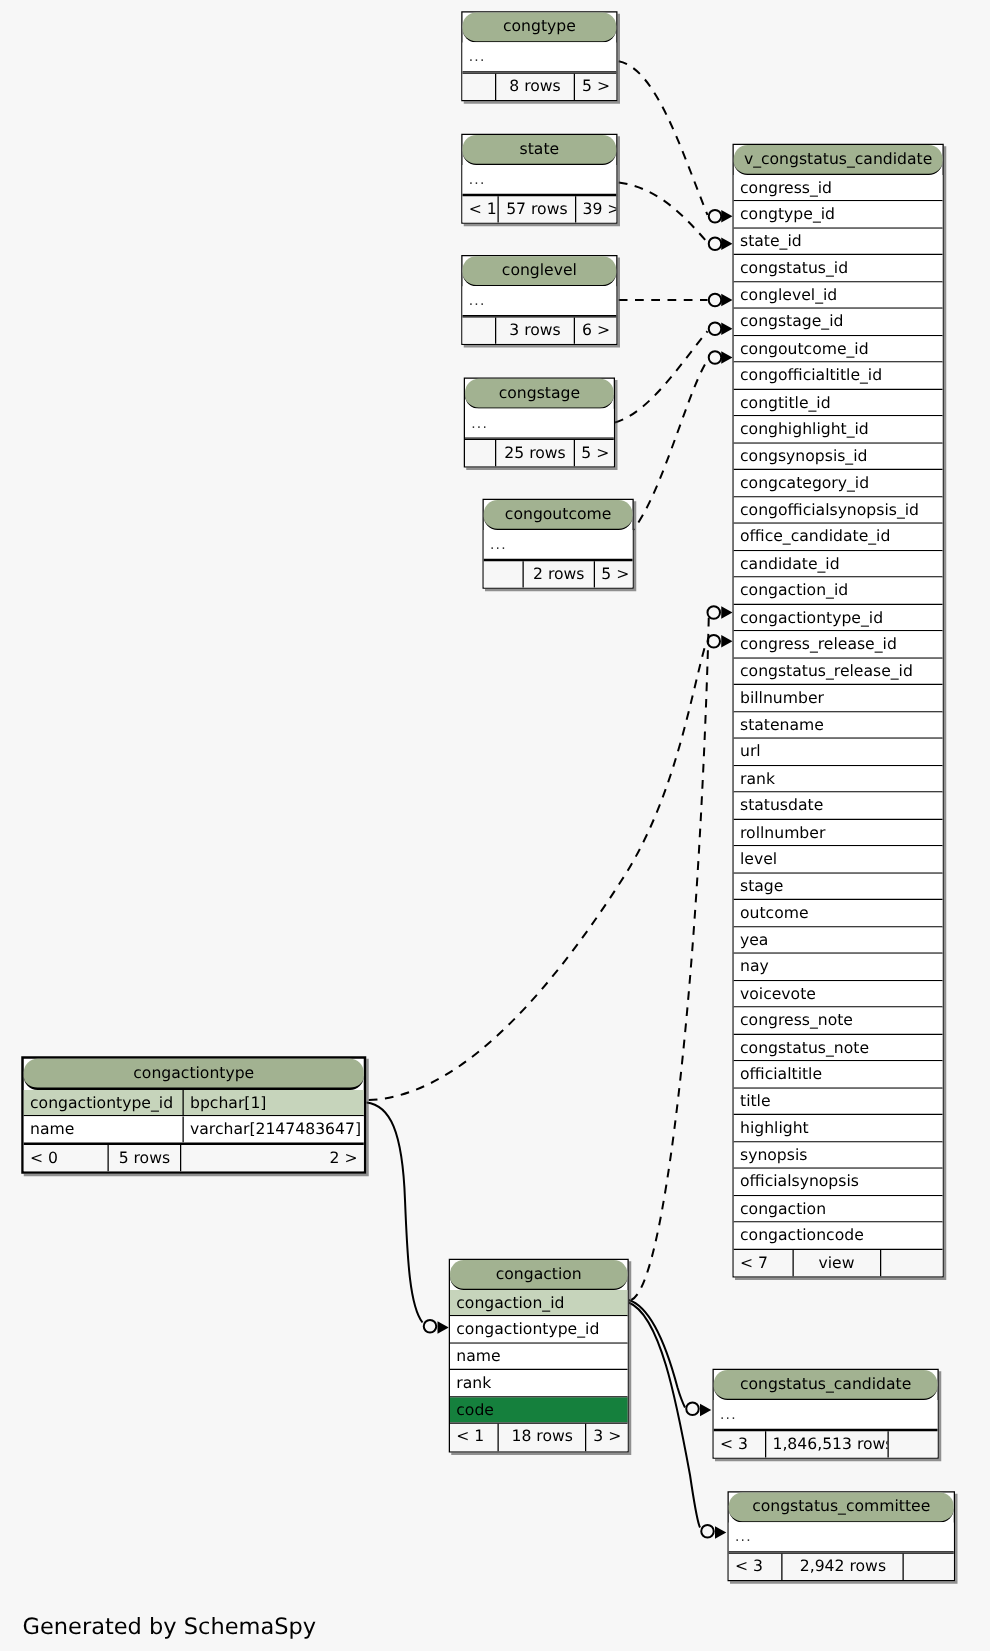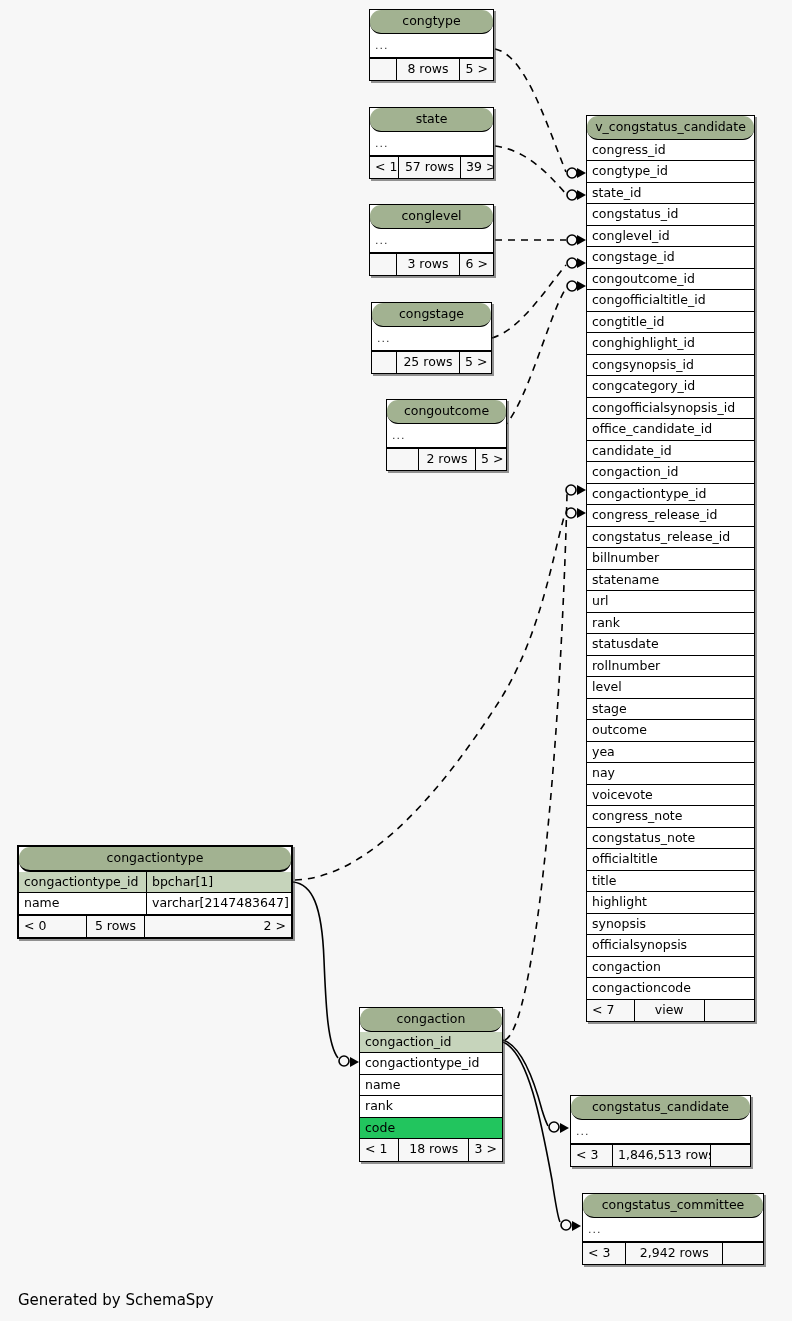--- a/index.html
+++ b/index.html
@@ -57,41 +57,41 @@
   }
   .row:last-child { border-bottom: none; }
   .row .cname { flex: 0 0 auto; }
   .row .ctype {
     border-left: 1px solid #000;
     margin: -4px 0 -4px 0;
     padding: 4px 4px 4px 5px;
     flex: 1 1 auto;
   }
   .row.pk { background: #c6d4bb; }
-  .row.idx { background: #22c55e; }
+  .row.idx { background: #15803d; }
   .row.ellipsis { color: #333; letter-spacing: 1px; font-size: 11px; padding-top:6px; padding-bottom:6px;}
   .ftr {
     display: flex;
     border-top: 1px solid #000;
     background: #f7f7f7;
     font-size: 12.5px;
   }
   .ftr.thickt { border-top: 2px solid #000; }
   .ftr > div {
     padding: 4px 5px 5px 5px;
     white-space: nowrap;
     overflow: hidden;
   }
   .ftr .fl { text-align: left; }
   .ftr .fc { text-align: center; border-left: 1px solid #000; border-right: 1px solid #000;}
   .ftr .fr { text-align: right; }
   .ftr .fr.blank { text-align: left; }
   .credit {
     position: absolute;
-    font-size: 15px;
+    font-size: 18px;
     color: #000;
     white-space: nowrap;
   }
 </style>
 </head>
 <body>
 
 <div id="canvas">
 
   <svg class="edges" viewBox="0 0 792 1321" xmlns="http://www.w3.org/2000/svg">

